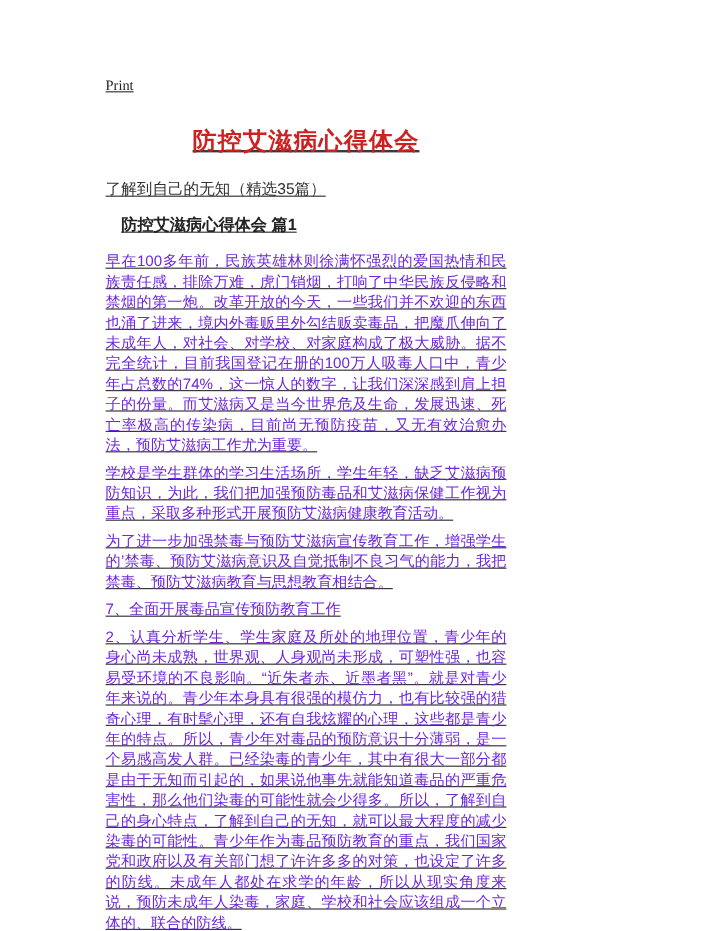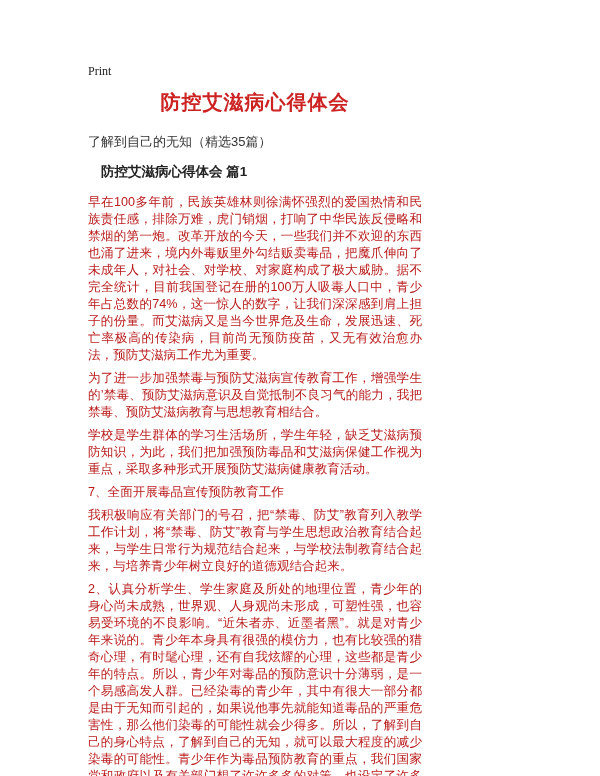--- a/index.html
+++ b/index.html
@@ -13,29 +13,30 @@
     overflow: hidden;
     font-family: "Liberation Sans", sans-serif;
     color: #3a3a3a;
   }
   .page {
     box-sizing: border-box;
     width: 508px;
     height: 776px;
     padding: 64px 86px 0 88px;
     background: #ffffff;
+    text-decoration: underline;
   }
   .print-link {
     font-family: "Liberation Serif", serif;
     font-size: 12px;
     color: #222222;
     line-height: 14px;
   }
   .doc-title {
-    margin: 12px 0 20px 0;
+    margin: 28px 0 20px 0;
     text-align: center;
     font-size: 20px;
     font-weight: bold;
     letter-spacing: 1px;
     line-height: 24px;
   }
   .doc-subtitle {
     font-size: 13px;
     color: #333333;
     line-height: 16px;
@@ -47,36 +48,35 @@
     color: #222222;
     line-height: 17px;
     margin: 0 0 14px 0;
     padding-left: 13px;
   }
   .body-paragraph {
     font-size: 12.6px;
     line-height: 17px;
     text-align: justify;
     text-justify: inter-ideograph;
-    color: #b91c1c;
+    color: #6d28d9;
     margin: 0 0 6px 0;
   }
 </style>
 </head>
 <body>
 
 <div class="page">
   <div class="print-link">Print</div>
 
   <h1 class="doc-title" style="color: rgb(204, 34, 34);">防控艾滋病心得体会</h1>
 
   <div class="doc-subtitle">了解到自己的无知（精选35篇）</div>
 
   <h2 class="section-heading">防控艾滋病心得体会 篇1</h2>
 
   <p class="body-paragraph">早在100多年前，民族英雄林则徐满怀强烈的爱国热情和民族责任感，排除万难，虎门销烟，打响了中华民族反侵略和禁烟的第一炮。改革开放的今天，一些我们并不欢迎的东西也涌了进来，境内外毒贩里外勾结贩卖毒品，把魔爪伸向了未成年人，对社会、对学校、对家庭构成了极大威胁。据不完全统计，目前我国登记在册的100万人吸毒人口中，青少年占总数的74%，这一惊人的数字，让我们深深感到肩上担子的份量。而艾滋病又是当今世界危及生命，发展迅速、死亡率极高的传染病，目前尚无预防疫苗，又无有效治愈办法，预防艾滋病工作尤为重要。</p>
+  <p class="body-paragraph">学校是学生群体的学习生活场所，学生年轻，缺乏艾滋病预防知识，为此，我们把加强预防毒品和艾滋病保健工作视为重点，采取多种形式开展预防艾滋病健康教育活动。</p>
   <p class="body-paragraph">为了进一步加强禁毒与预防艾滋病宣传教育工作，增强学生的’禁毒、预防艾滋病意识及自觉抵制不良习气的能力，我把禁毒、预防艾滋病教育与思想教育相结合。</p>
-  <p class="body-paragraph">学校是学生群体的学习生活场所，学生年轻，缺乏艾滋病预防知识，为此，我们把加强预防毒品和艾滋病保健工作视为重点，采取多种形式开展预防艾滋病健康教育活动。</p>
   <p class="body-paragraph">7、全面开展毒品宣传预防教育工作</p>
-  <p class="body-paragraph">我积极响应有关部门的号召，把“禁毒、防艾”教育列入教学工作计划，将“禁毒、防艾”教育与学生思想政治教育结合起来，与学生日常行为规范结合起来，与学校法制教育结合起来，与培养青少年树立良好的道德观结合起来。</p>
   <p class="body-paragraph">2、认真分析学生、学生家庭及所处的地理位置，青少年的身心尚未成熟，世界观、人身观尚未形成，可塑性强，也容易受环境的不良影响。“近朱者赤、近墨者黑”。就是对青少年来说的。青少年本身具有很强的模仿力，也有比较强的猎奇心理，有时髦心理，还有自我炫耀的心理，这些都是青少年的特点。所以，青少年对毒品的预防意识十分薄弱，是一个易感高发人群。已经染毒的青少年，其中有很大一部分都是由于无知而引起的，如果说他事先就能知道毒品的严重危害性，那么他们染毒的可能性就会少得多。所以，了解到自己的身心特点，了解到自己的无知，就可以最大程度的减少染毒的可能性。青少年作为毒品预防教育的重点，我们国家党和政府以及有关部门想了许许多多的对策，也设定了许多的防线。未成年人都处在求学的年龄，所以从现实角度来说，预防未成年人染毒，家庭、学校和社会应该组成一个立体的、联合的防线。</p>
   <p class="body-paragraph">5、加强宣传教育，增强学生预防毒品和艾滋病的意识</p>
 </div>
 
 </body></html>

